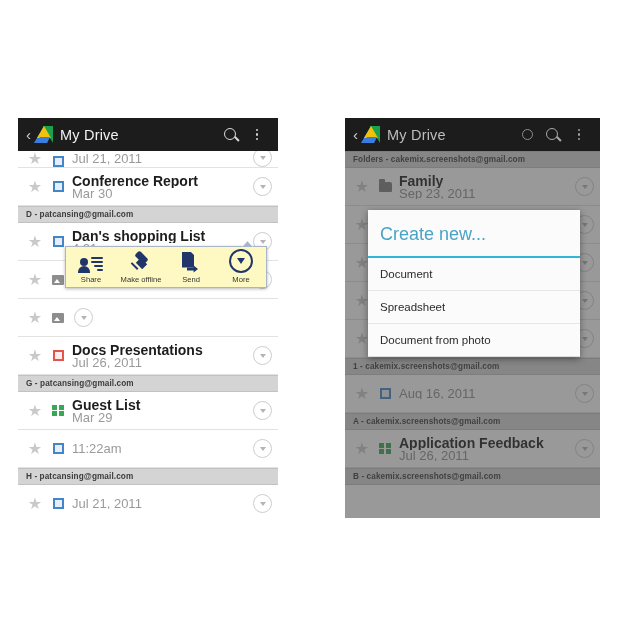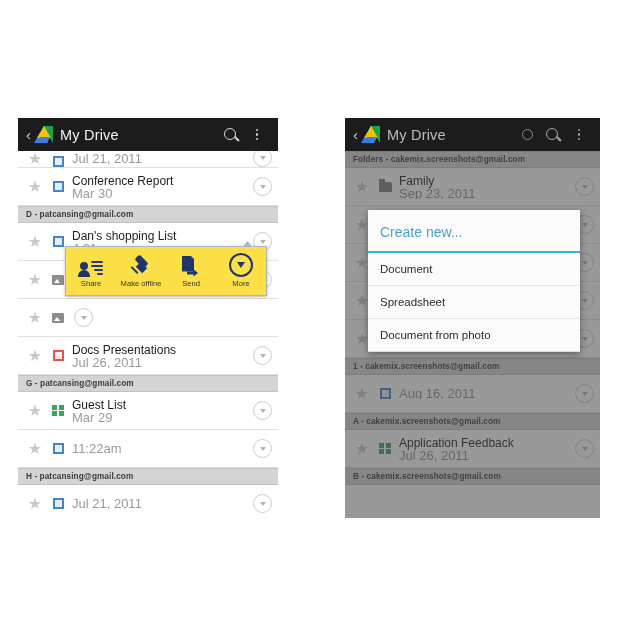--- a/index.html
+++ b/index.html
@@ -72,31 +72,31 @@
   .sq-doc{border:2px solid #4285c8;background:#e8eef8;}
   .sq-slide{border:2px solid #e2554a;background:#fdeceb;}
   .sheet{width:12px;height:11px;display:grid;grid-template-columns:1fr 1fr;grid-template-rows:1fr 1fr;gap:1.5px;}
   .sheet i{background:#3aa757;display:block;}
   .photo{width:12px;height:10px;background:#8d8d8d;position:relative;border-radius:1px;}
   .photo:after{content:"";position:absolute;left:2px;bottom:1.5px;width:0;height:0;
     border-style:solid;border-width:0 3px 4px 3px;border-color:transparent transparent #fff transparent;}
   .folder{width:13px;height:10px;background:#7c7c7c;border-radius:1px 2px 1px 1px;position:relative;}
   .folder:before{content:"";position:absolute;left:0;top:-2.5px;width:6px;height:3px;background:#7c7c7c;border-radius:1px 1px 0 0;}
   .meta{flex:1 1 auto;min-width:0;padding-left:2px;}
-  .title{font-size:12px;font-weight:normal;color:#1d1d1d;line-height:13px;white-space:nowrap;overflow:hidden;}
+  .title{font-size:14px;font-weight:bold;color:#1d1d1d;line-height:13px;white-space:nowrap;overflow:hidden;}
   .sub{font-size:13px;color:#9a9a9a;line-height:11px;white-space:nowrap;overflow:hidden;}
   .caret{
     flex:0 0 auto;width:17px;height:17px;border:1.3px solid #cdcdcd;border-radius:50%;
     display:flex;align-items:center;justify-content:center;margin-left:4px;
   }
   .caret i{width:0;height:0;border-style:solid;border-width:4px 3.2px 0 3.2px;border-color:#b4b4b4 transparent transparent transparent;display:block;}
 
   
   .ctx{
-    position:absolute;left:47px;top:128px;width:202px;height:50px;background:#fde047;
+    position:absolute;left:47px;top:128px;width:202px;height:42px;background:#fef9c3;
     border:1px solid #a9b6c9;box-shadow:0 1px 3px rgba(0,0,0,.28);z-index:40;
     display:flex;align-items:center;box-sizing:border-box;
   }
   .ctx-notch{
     position:absolute;right:13px;top:-6px;width:11px;height:6px;background:#fbfbfb;
     clip-path:polygon(50% 0,100% 100%,0 100%);border:0;
   }
   .ctx-notch:before{
     content:"";position:absolute;left:-1px;top:0px;width:13px;height:7px;
     background:#a9b6c9;clip-path:polygon(50% 0,100% 100%,0 100%);z-index:-1;
@@ -126,21 +126,21 @@
   .ci-more{width:20px;height:20px;border:2px solid #20366b;border-radius:50%;display:flex;align-items:center;justify-content:center;}
   .ci-more i{width:0;height:0;border-style:solid;border-width:6px 4.5px 0 4.5px;border-color:#20366b transparent transparent transparent;display:block;}
 
   
   .dim{position:absolute;left:0;top:33px;right:0;bottom:0;background:rgba(70,70,70,.55);z-index:30;}
   .dialog{
     position:absolute;left:23px;top:92px;width:212px;background:#fbfbfb;z-index:40;
     box-shadow:0 2px 7px rgba(0,0,0,.4);
   }
   .dlg-title{
-    font-size:14px;color:#4aa3c7;padding:14px 12px 11px 12px;border-bottom:2px solid #33b5d6;
+    font-size:18px;color:#4aa3c7;padding:14px 12px 11px 12px;border-bottom:2px solid #33b5d6;
   }
   .dlg-item{
     font-size:11.5px;color:#2b2b2b;padding:10px 12px;border-bottom:1px solid #e6e6e6;
   }
   .dlg-item:last-of-type{border-bottom:1px solid #dcdcdc;}
   .dlg-cancel{font-size:10px;color:#3a3a3a;text-align:center;padding:9px 0 10px 0;background:#fbfbfb;}
 
   
   #phone-right .title{color:#1a1a1a;}
   #phone-right .sub{color:#8e8e8e;}

